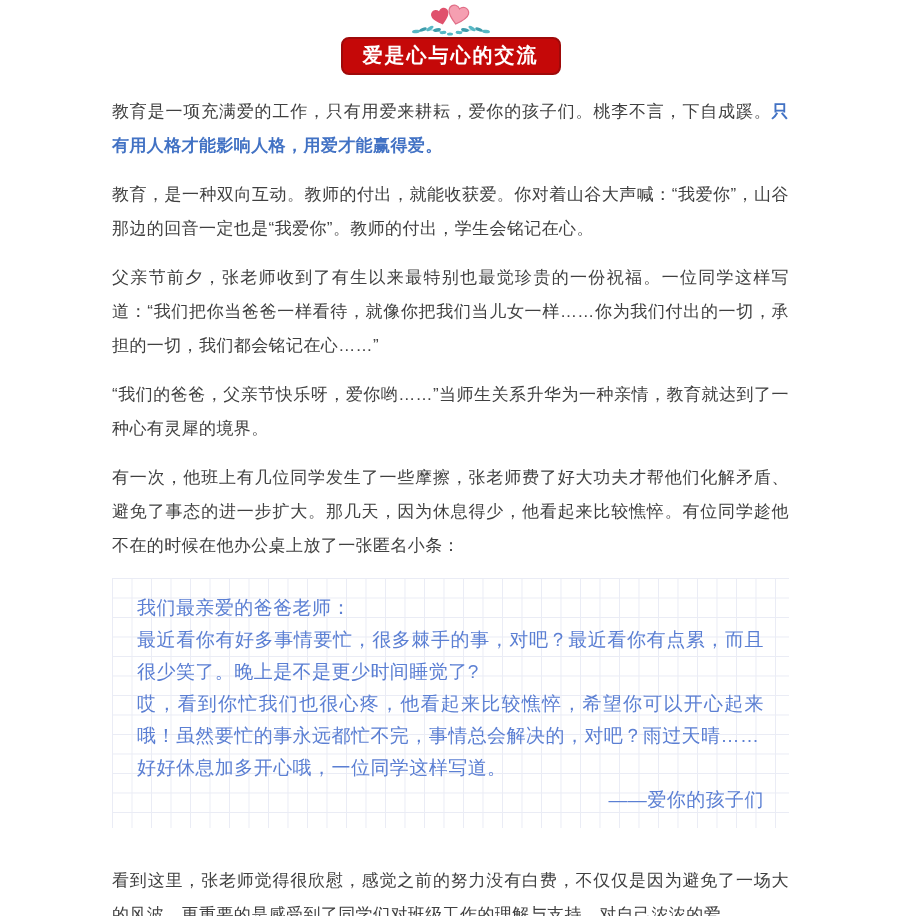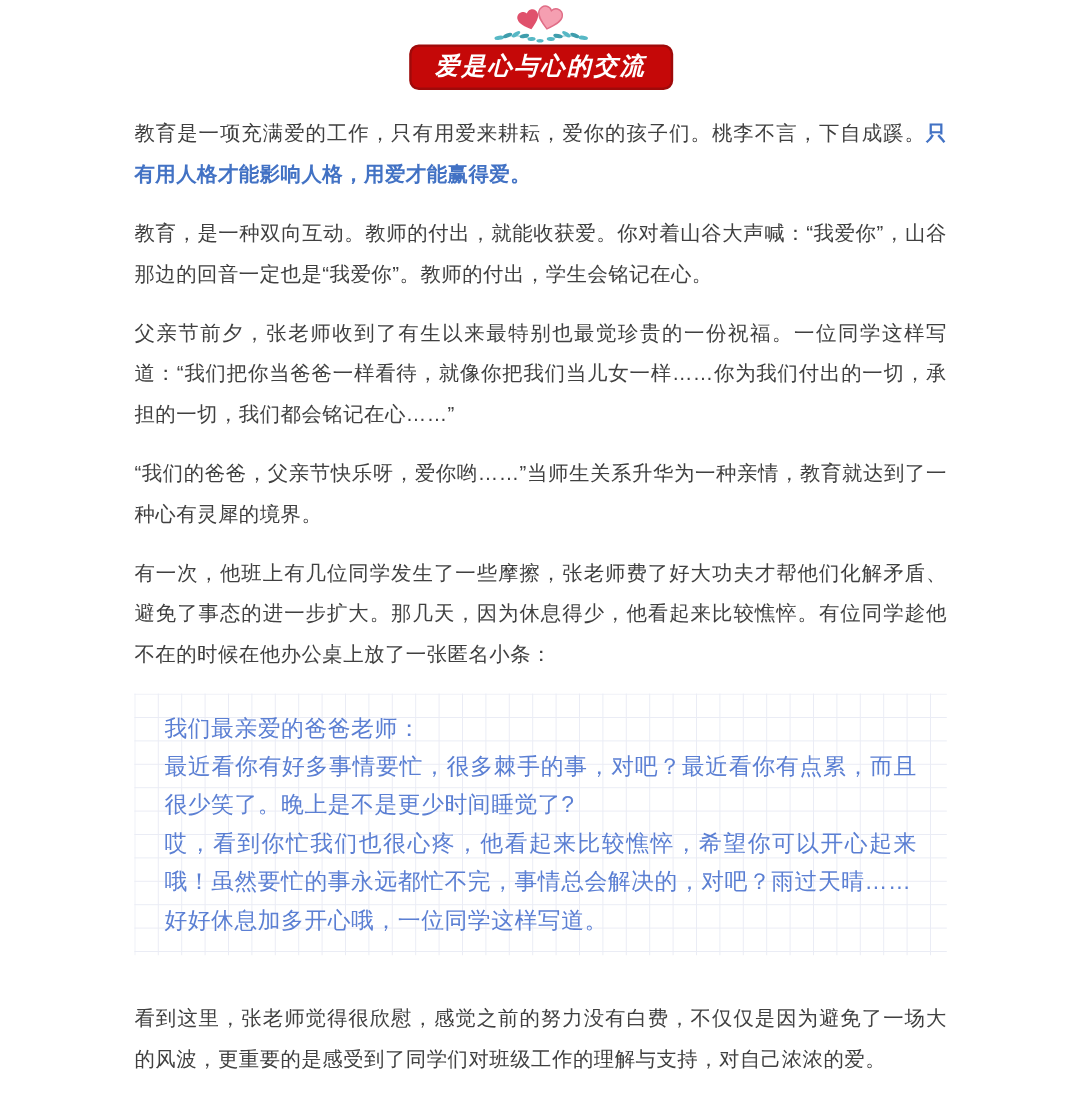--- a/index.html
+++ b/index.html
@@ -26,21 +26,20 @@
   .title-badge {
     display: inline-block;
     background: #c50808;
     border: 2px solid #9f0a0a;
     color: #ffffff;
     font-size: 20px;
     font-weight: bold;
     letter-spacing: 2px;
     padding: 3px 20px 4px;
     border-radius: 8px;
-    font-style: italic;
   }
   .article { margin-top: 20px; }
   p.para {
     font-size: 17px;
     line-height: 34px;
     color: #404040;
     letter-spacing: 0.4px;
     text-align: justify;
     margin: 0 0 15px 0;
   }
@@ -113,18 +112,19 @@
 
     <p class="para">“我们的爸爸，父亲节快乐呀，爱你哟……”当师生关系升华为一种亲情，教育就达到了一种心有灵犀的境界。</p>
 
     <p class="para">有一次，他班上有几位同学发生了一些摩擦，张老师费了好大功夫才帮他们化解矛盾、避免了事态的进一步扩大。那几天，因为休息得少，他看起来比较憔悴。有位同学趁他不在的时候在他办公桌上放了一张匿名小条：</p>
 
     <div class="note-card">
       <p class="note-line">我们最亲爱的爸爸老师：</p>
       <p class="note-line">最近看你有好多事情要忙，很多棘手的事，对吧？最近看你有点累，而且很少笑了。晚上是不是更少时间睡觉了?</p>
       <p class="note-line">哎，看到你忙我们也很心疼，他看起来比较憔悴，希望你可以开心起来哦！虽然要忙的事永远都忙不完，事情总会解决的，对吧？雨过天晴……</p>
       <p class="note-line">好好休息加多开心哦，一位同学这样写道。</p>
+      <p class="note-line note-signature">——爱你的孩子们</p>
     </div>
 
     <p class="para">看到这里，张老师觉得很欣慰，感觉之前的努力没有白费，不仅仅是因为避免了一场大的风波，更重要的是感受到了同学们对班级工作的理解与支持，对自己浓浓的爱。</p>
 
   </div>
 </div>
 
 </body></html>

